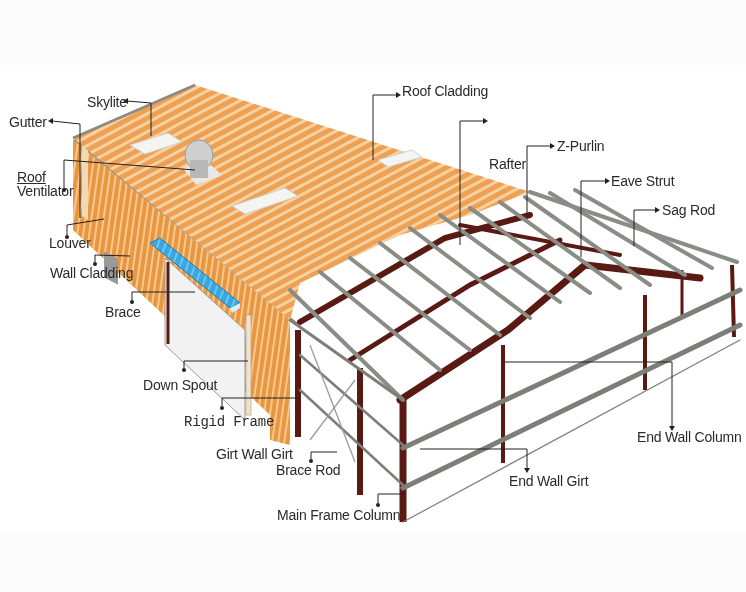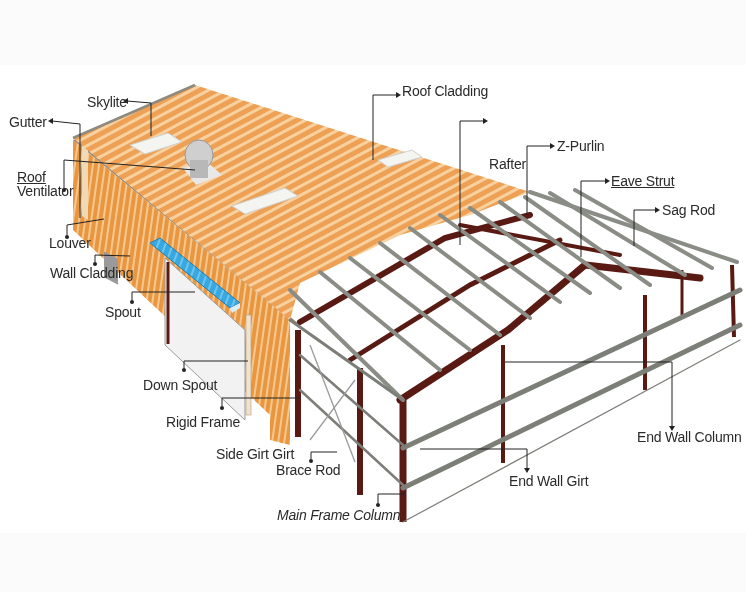--- a/index.html
+++ b/index.html
@@ -149,25 +149,25 @@
     <polygon points="527,473 524,468 530,468"></polygon>
   </g>
 </svg>
 
 <div class="lbl" style="left:9px;top:115px;">Gutter</div>
 <div class="lbl" style="left:87px;top:95px;">Skylite</div>
 <div class="lbl" style="left:17px;top:170px;text-decoration:underline;">Roof</div>
 <div class="lbl" style="left:17px;top:184px;">Ventilator</div>
 <div class="lbl" style="left:49px;top:236px;">Louver</div>
 <div class="lbl" style="left:50px;top:266px;">Wall Cladding</div>
-<div class="lbl" style="left:105px;top:305px;">Spout</div>
+<div class="lbl" style="left:105px;top:305px;">Brace</div>
 <div class="lbl" style="left:143px;top:378px;">Down Spout</div>
-<div class="lbl" style="left:166px;top:415px;">Rigid Frame</div>
-<div class="lbl" style="left:216px;top:447px;">Side Girt Girt</div>
+<div class="lbl" style="left:184px;top:415px;font-family:Liberation Mono, monospace;">Rigid Frame</div>
+<div class="lbl" style="left:216px;top:447px;">Girt Wall Girt</div>
 <div class="lbl" style="left:276px;top:463px;">Brace Rod</div>
-<div class="lbl" style="left:277px;top:508px;font-style:italic;">Main Frame Column</div>
+<div class="lbl" style="left:277px;top:508px;">Main Frame Column</div>
 <div class="lbl" style="left:402px;top:84px;">Roof Cladding</div>
 <div class="lbl" style="left:489px;top:114px;margin-top:43px;">Rafter</div>
 <div class="lbl" style="left:557px;top:139px;">Z-Purlin</div>
-<div class="lbl" style="left:611px;top:174px;text-decoration:underline;">Eave Strut</div>
+<div class="lbl" style="left:611px;top:174px;">Eave Strut</div>
 <div class="lbl" style="left:662px;top:203px;">Sag Rod</div>
 <div class="lbl" style="left:637px;top:430px;">End Wall Column</div>
 <div class="lbl" style="left:509px;top:474px;">End Wall Girt</div>
 
 </body></html>

